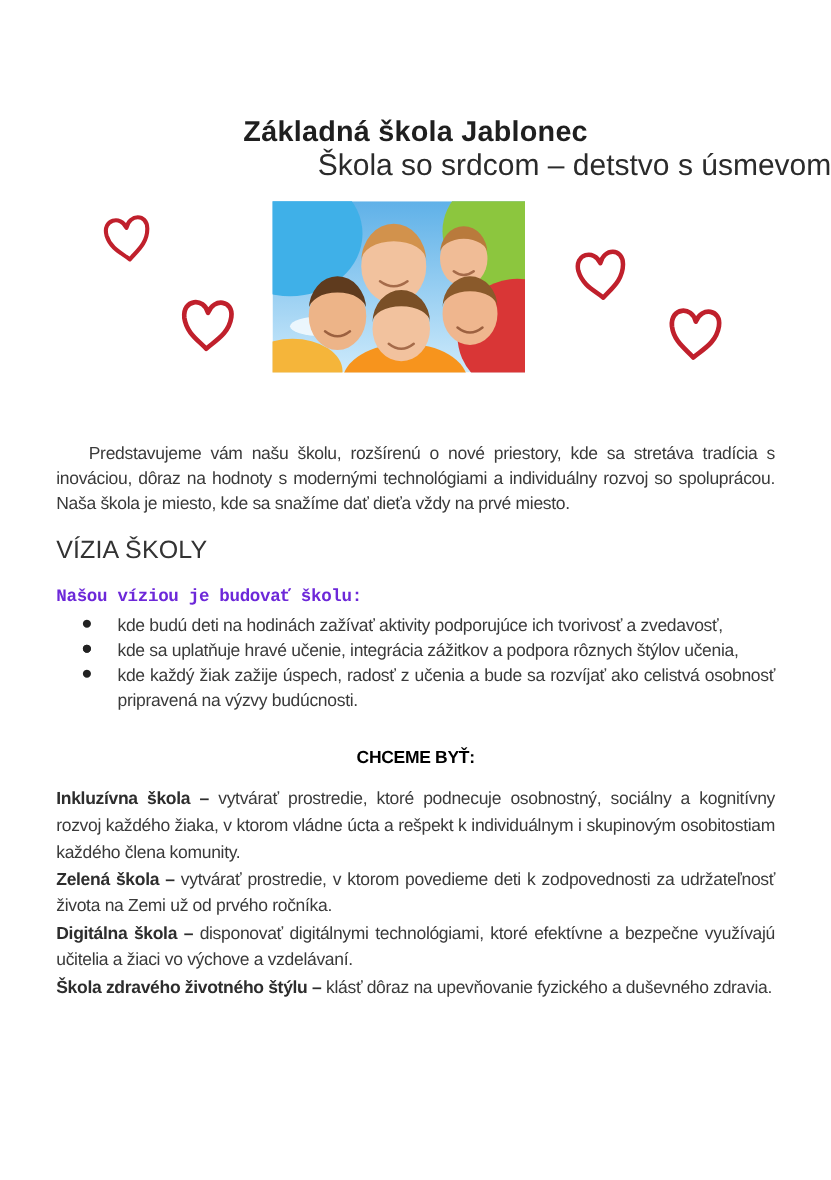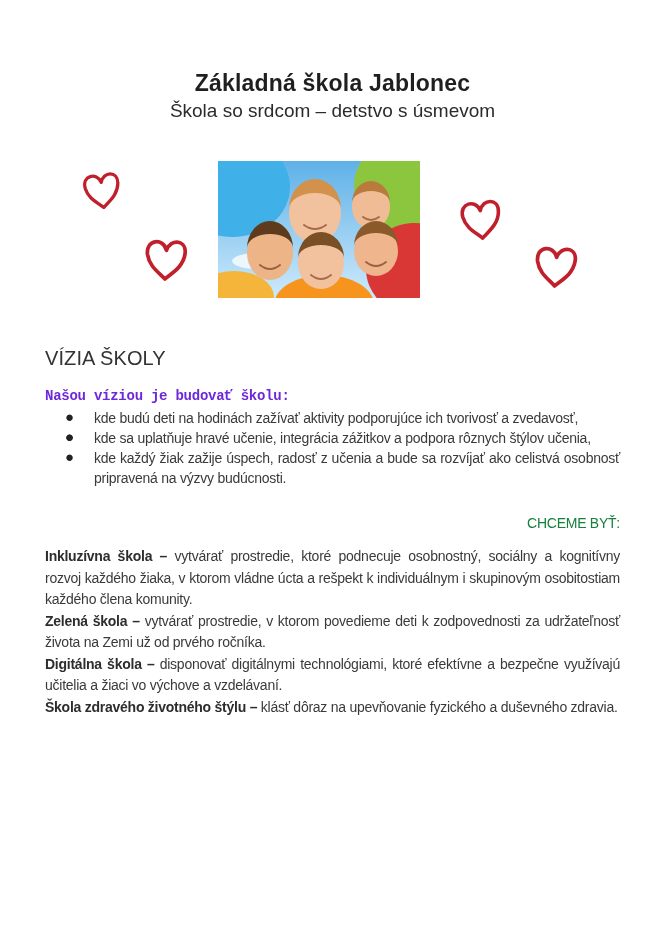--- a/index.html
+++ b/index.html
@@ -4,23 +4,23 @@
 <style>
   html,body{margin:0;padding:0;background:#ffffff;}
   .page{
     position:relative;
     width:665px;height:944px;
     background:#ffffff;
     font-family:"Liberation Sans", sans-serif;
     color:#3a3a3a;
     overflow:hidden;
   }
-  .doc-header{padding-top:68px;text-align:center;color:#1f1f1f;}
+  .doc-header{padding-top:90px;text-align:center;color:#1f1f1f;}
   .doc-title{font-size:23px;font-weight:bold;line-height:30px;letter-spacing:0.2px;}
-  .doc-subtitle{font-size:19px;line-height:26px;color:#2b2b2b;}
+  .doc-subtitle{font-size:24px;line-height:26px;color:#2b2b2b;text-align:right;}
   .hero-spacer{height:206px;}
   .photo-frame{
     position:absolute;left:218px;top:161px;width:202px;height:137px;
   }
   .photo-frame svg{display:block;width:202px;height:137px;}
   .heart{position:absolute;}
   .heart svg{display:block;width:100%;height:100%;}
   .heart-1{left:80px;top:167px;width:44px;height:46px;transform:rotate(-6deg);}
   .heart-2{left:141px;top:232px;width:50px;height:54px;transform:rotate(3deg);}
   .heart-3{left:457px;top:195px;width:48px;height:48px;transform:rotate(-5deg);}
@@ -35,21 +35,21 @@
   .vision-heading{
     margin:18px 0 0 0;font-size:20px;font-weight:normal;line-height:20px;
     text-align:left;letter-spacing:0.1px;color:#333333;
   }
   .vision-lead{margin:18px 0 0 0;font-weight:bold;line-height:20px;text-align:left;color:#6d28d9;font-family:Liberation Mono, monospace;}
   ul.bullets{margin:2px 0 0 0;padding:0;list-style:none;}
   ul.bullets li{position:relative;padding-left:49px;}
   ul.bullets li .dot{
     position:absolute;left:20px;top:-1px;font-size:15px;color:#222222;
   }
-  .goals-heading{margin:25px 0 0 0;font-size:14px;font-weight:normal;line-height:20px;text-align:right;color:#15803d;}
+  .goals-heading{margin:25px 0 0 0;font-size:14px;font-weight:bold;line-height:20px;text-align:center;color:#000000;}
   .goals{margin-top:13px;}
   .goals p{margin:0;line-height:21.5px;}
   .goals b{color:#2d2d2d;margin-top:20px;}
 </style>
 </head>
 <body>
 
 <div class="page">
 
   <span class="heart heart-1">
@@ -112,20 +112,21 @@
   </div>
 
   <div class="doc-header">
     <div class="doc-title">Základná škola Jablonec</div>
     <div class="doc-subtitle">Škola so srdcom – detstvo s úsmevom</div>
   </div>
 
   <div class="hero-spacer"></div>
 
   <div class="content">
+    <p class="intro">Predstavujeme vám našu školu, rozšírenú o nové priestory, kde sa stretáva tradícia s inováciou, dôraz na hodnoty s modernými technológiami a individuálny rozvoj so spoluprácou. Naša škola je miesto, kde sa snažíme dať dieťa vždy na prvé miesto.</p>
 
     <h2 class="vision-heading">VÍZIA ŠKOLY</h2>
 
     <p class="vision-lead">Našou víziou je budovať školu:</p>
 
     <ul class="bullets">
       <li><span class="dot">●</span><span>kde budú deti na hodinách zažívať aktivity podporujúce ich tvorivosť a zvedavosť,</span></li>
       <li><span class="dot">●</span></li>
       <li><span class="dot">●</span><span>kde sa uplatňuje hravé učenie, integrácia zážitkov a podpora rôznych štýlov učenia,</span></li>
       <li><span class="dot">●</span><span>kde každý žiak zažije úspech, radosť z učenia a bude sa rozvíjať ako celistvá osobnosť pripravená na výzvy budúcnosti.</span></li>

